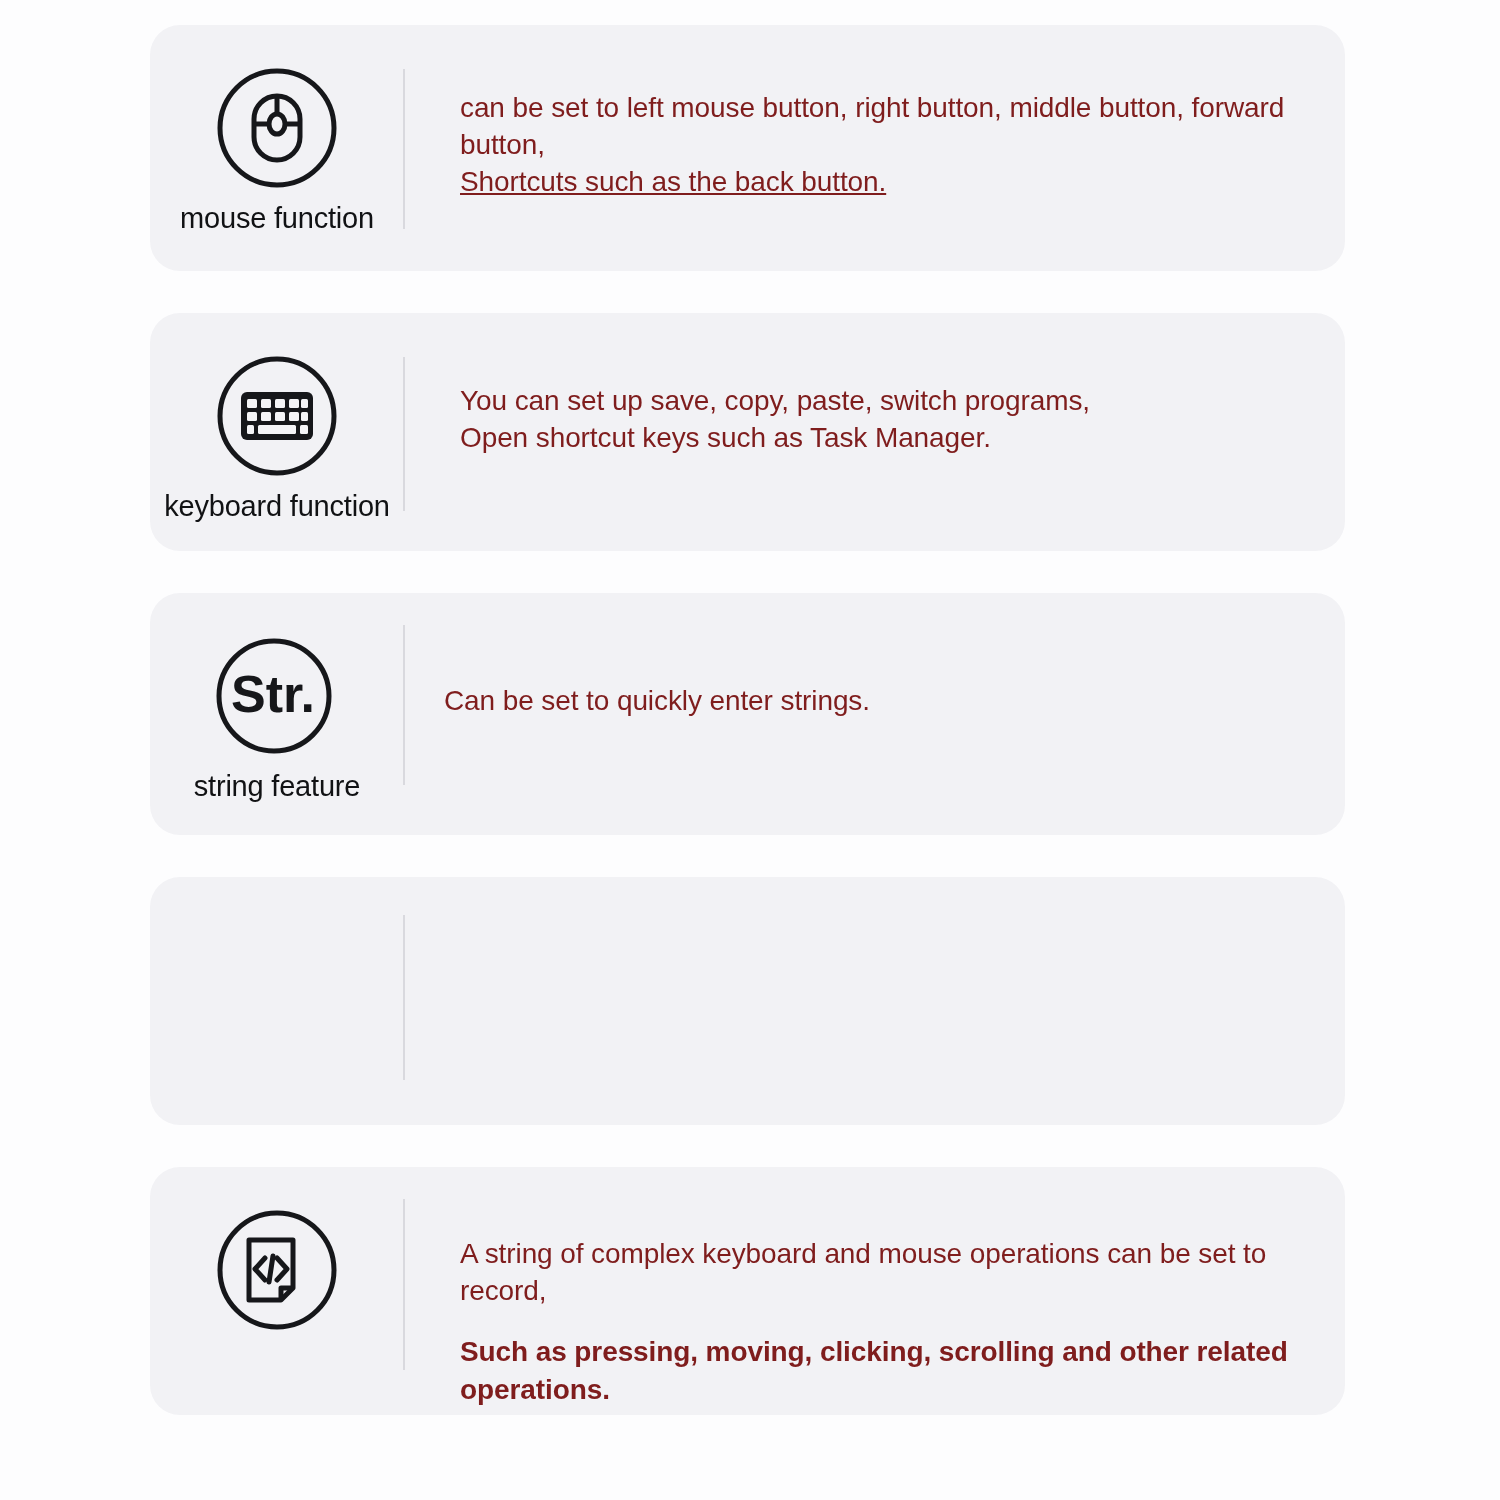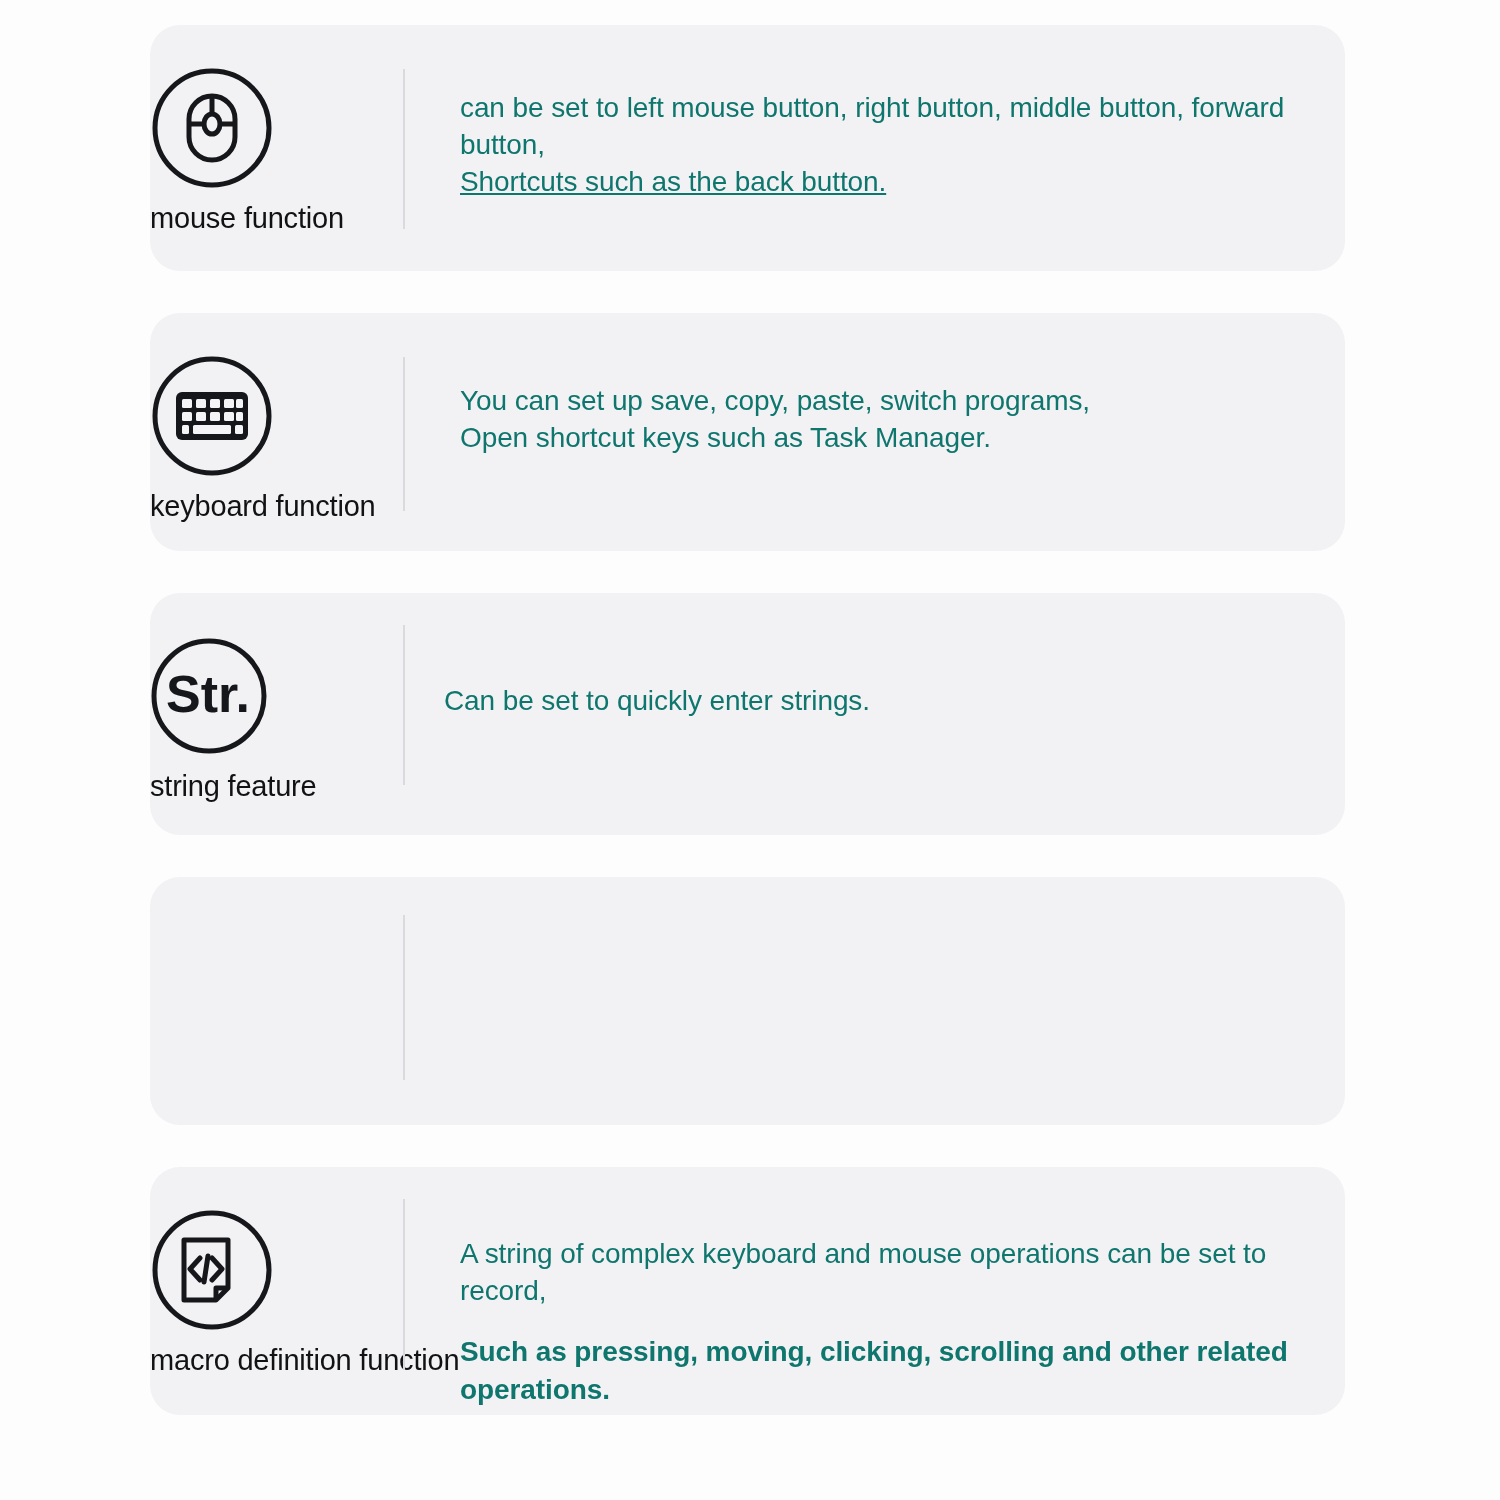--- a/index.html
+++ b/index.html
@@ -39,20 +39,21 @@
   .feature-card.c3 { height: 248px; margin-bottom: 42px; }
   .feature-card.c4 { height: 248px; margin-bottom: 0; }
 
   
   .icon-col {
     width: 254px;
     flex: 0 0 254px;
     position: relative;
     display: flex;
     flex-direction: column;
+    align-items: center;
     padding-top: 41px;
   }
   .icon-circle {
     width: 124px;
     height: 124px;
     position: relative;
   }
   .icon-circle svg { display: block; width: 124px; height: 124px; }
 
   .icon-label {
@@ -81,21 +82,21 @@
 
   
   .desc-col {
     flex: 1 1 auto;
     padding-left: 56px;
     box-sizing: border-box;
   }
   .desc-line {
     font-size: 28px;
     line-height: 1.33;
-    color: #0f766e;
+    color: #7f1d1d;
     letter-spacing: -0.1px;
   }
 
   
   .feature-card.c0 .desc-col { padding-top: 64px; }
   .feature-card.c1 .desc-col { padding-top: 69px; }
   .feature-card.c2 .desc-col { padding-top: 89px; padding-left: 40px; }
   .feature-card.c3 .desc-col { padding-top: 68px; }
   .feature-card.c4 .desc-col { padding-top: 68px; }
 
@@ -190,21 +191,20 @@
       <div class="icon-circle">
         <svg viewBox="0 0 124 124" xmlns="http://www.w3.org/2000/svg">
           <circle cx="62" cy="62" r="57" fill="none" stroke="#16171a" stroke-width="5"></circle>
           <path d="M34 32 L78 32 L78 80 L66 92 L34 92 Z" fill="none" stroke="#16171a" stroke-width="5" stroke-linejoin="round"></path>
           <path d="M78 80 L66 80 L66 92" fill="none" stroke="#16171a" stroke-width="5" stroke-linejoin="round"></path>
           <path d="M50 50 L40 61 L50 72" fill="none" stroke="#16171a" stroke-width="5" stroke-linecap="round" stroke-linejoin="round"></path>
           <path d="M62 50 L72 61 L62 72" fill="none" stroke="#16171a" stroke-width="5" stroke-linecap="round" stroke-linejoin="round"></path>
           <path d="M58 48 L54 74" fill="none" stroke="#16171a" stroke-width="5" stroke-linecap="round"></path>
         </svg>
       </div>
-      <div class="icon-label">macro definition function</div>
     </div>
     <div class="divider"></div>
     <div class="desc-col">
       <div class="desc-line wrap-xw">A string of complex keyboard and mouse operations can be set to record,</div>
       <div class="desc-line wrap-n">Such as pressing, moving, clicking, scrolling and other related operations.</div>
     </div>
   </div>
 
 </div>
 

